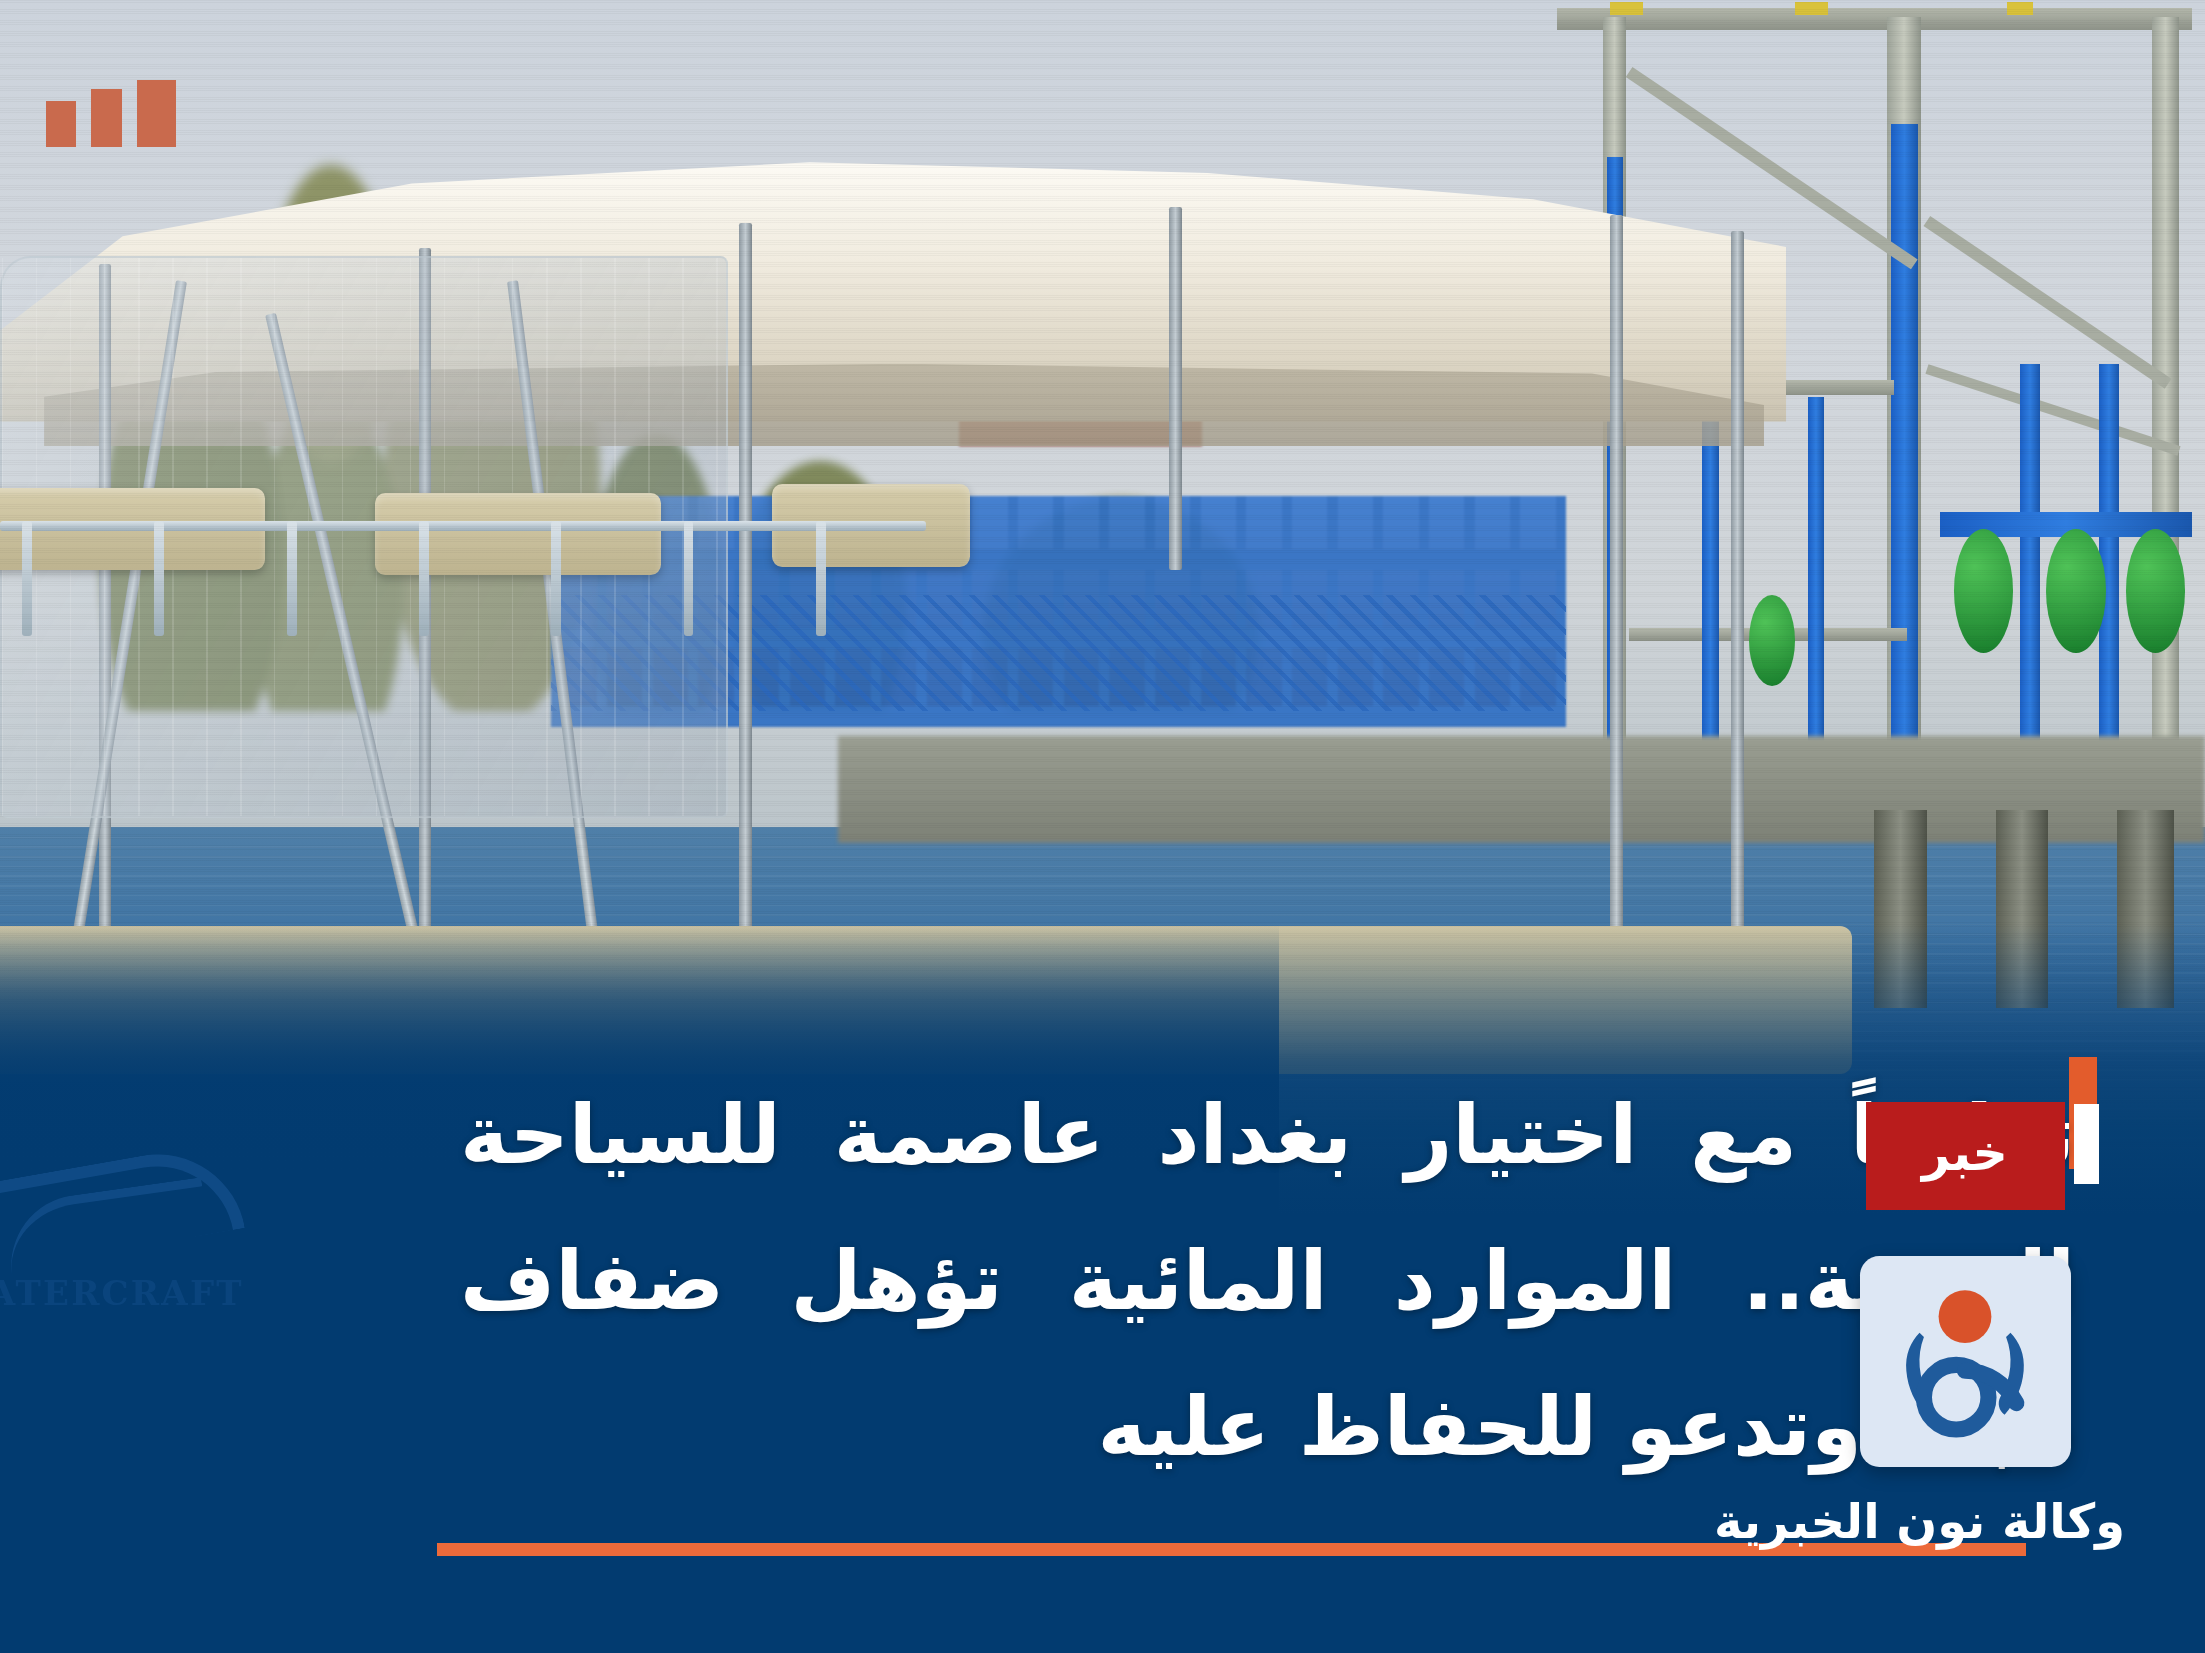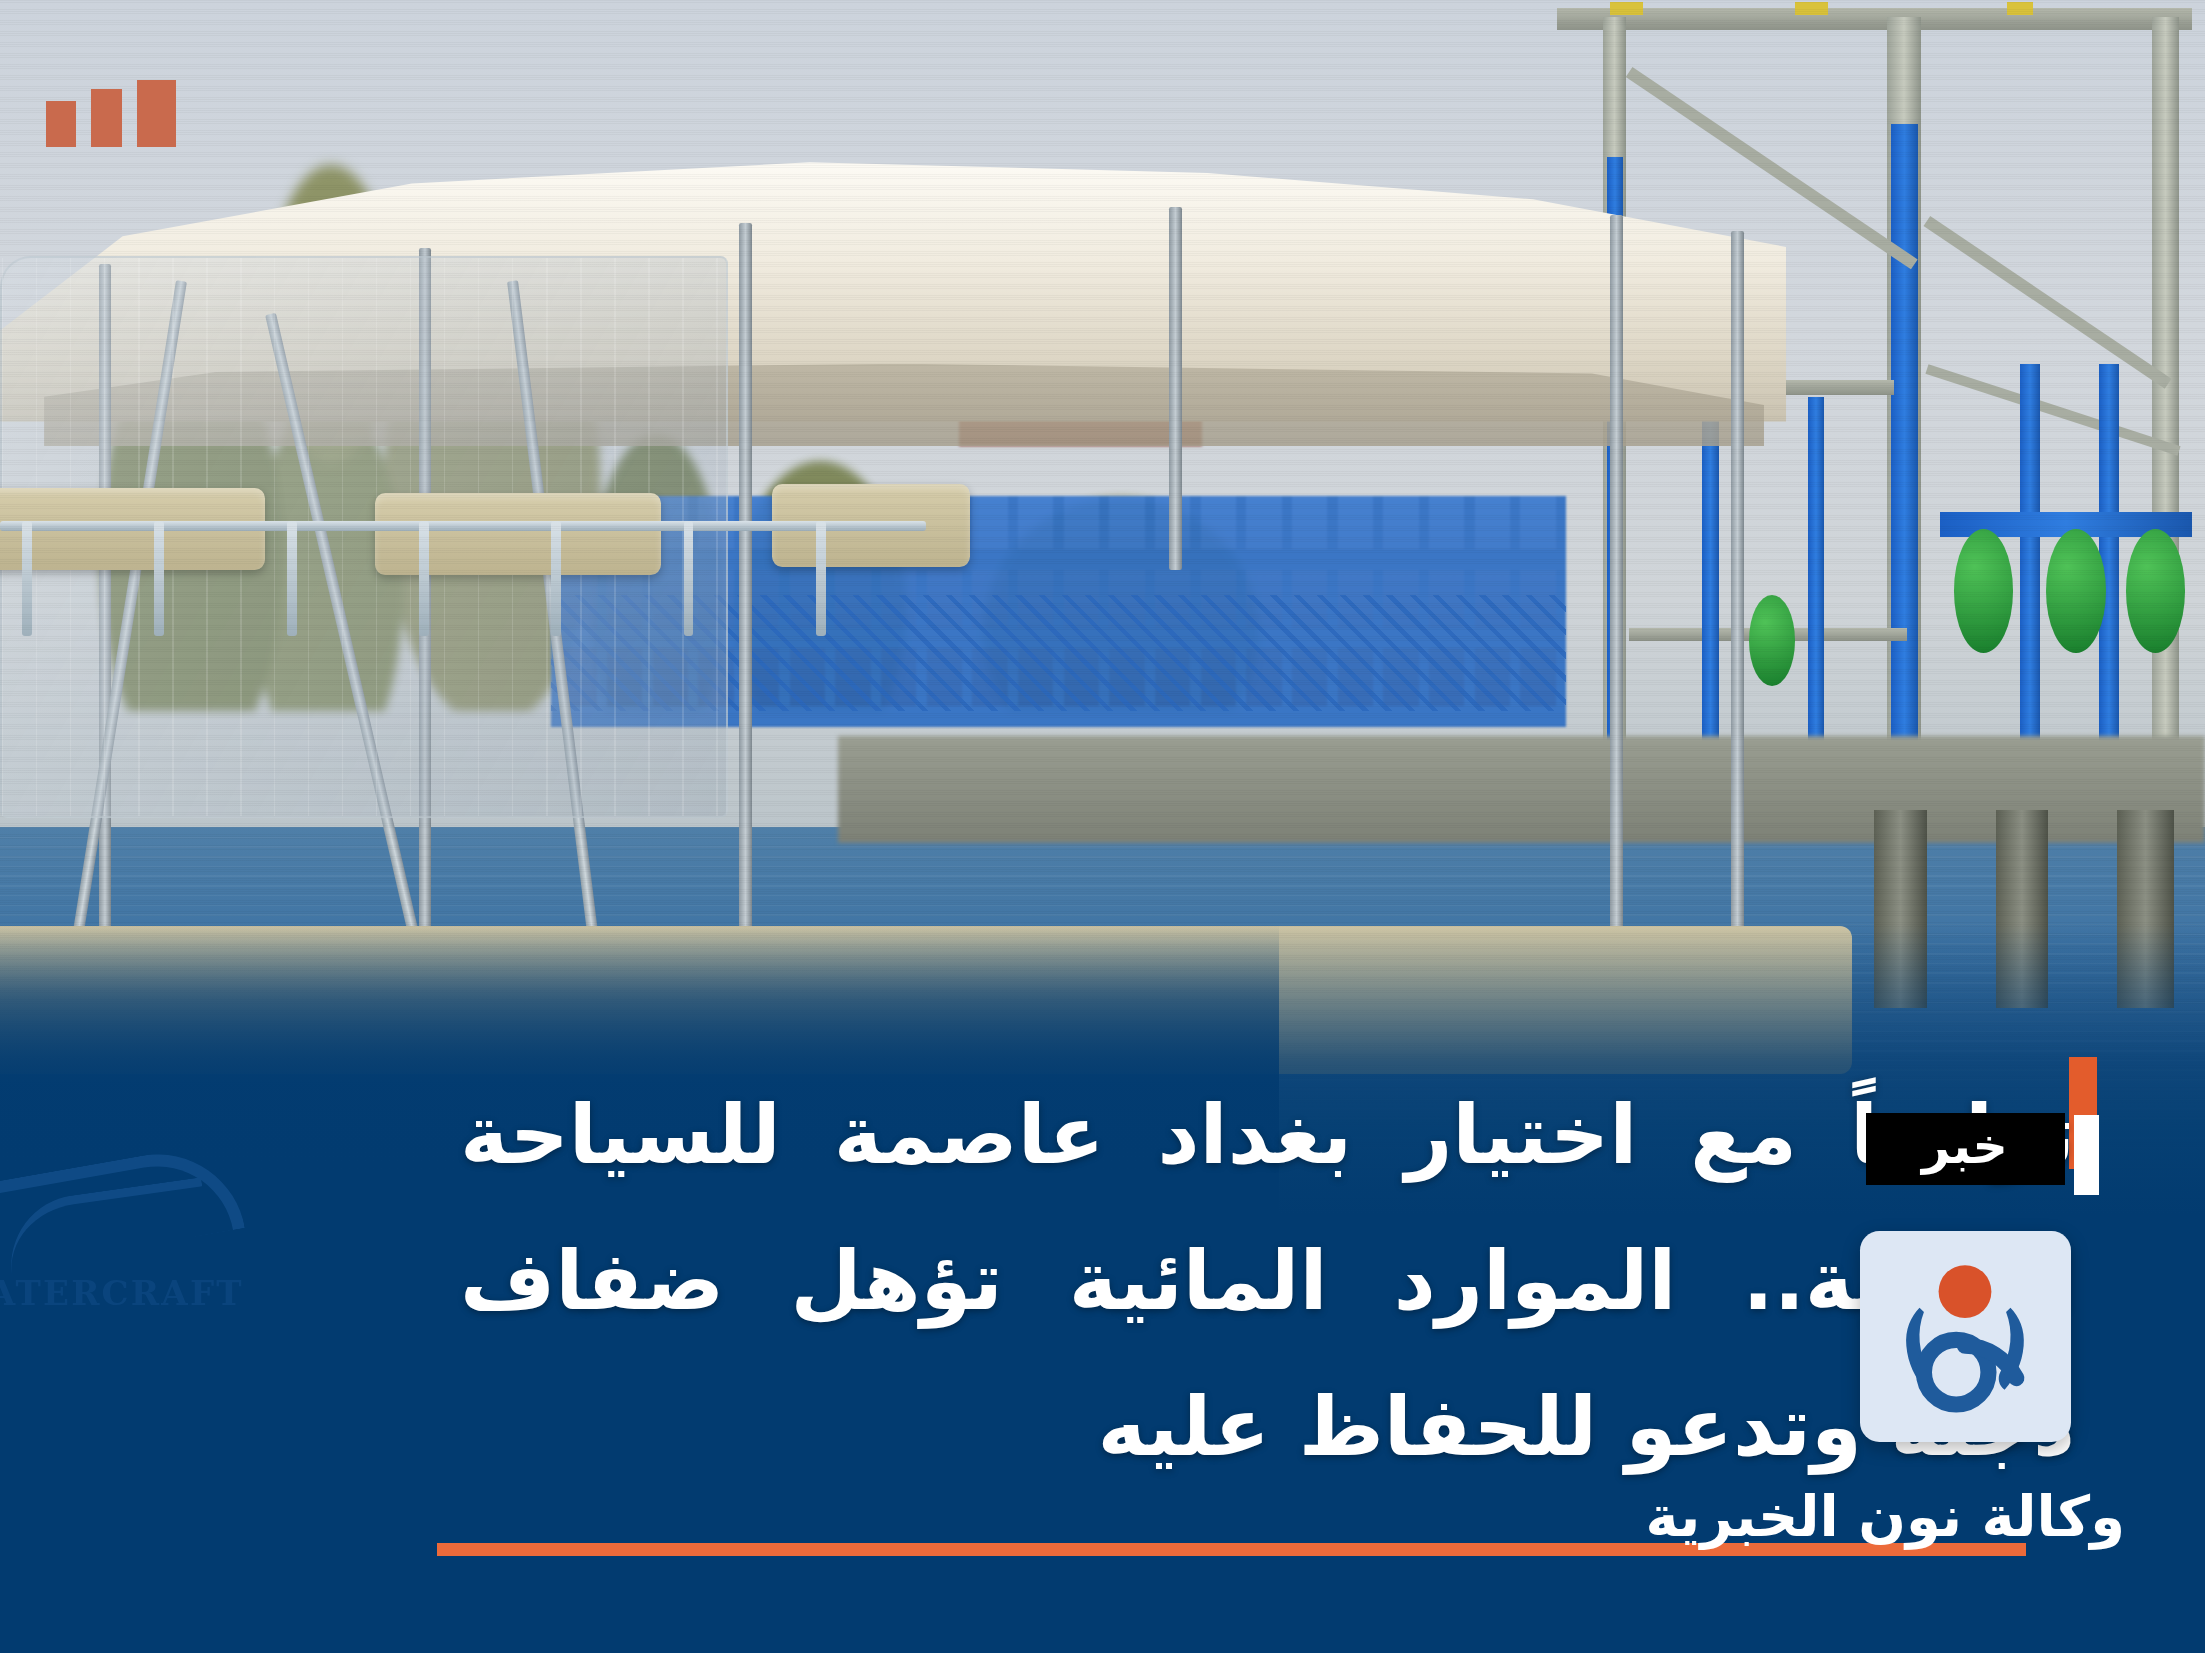--- a/index.html
+++ b/index.html
@@ -229,39 +229,39 @@
 
   #hl-underline {
     position:absolute; right:179px; bottom:97px;
     width:1589px; height:13.4px; background:#ec6a3a;
   }
 
   
   #brand { position:absolute; right:80px; bottom:104px; width:320px; text-align:center; }
 
   #news-badge {
-    position:relative; margin:0 auto; width:199px; height:72px;
-    background:#000000; display:flex; align-items:center; justify-content:center;
+    position:relative; margin:0 auto; width:199px; height:108px;
+    background:#b91c1c; display:flex; align-items:center; justify-content:center;
   }
   #news-badge span {
     color:#fff; font-size:49px; font-weight:bold; line-height:1;
     transform:translateY(-3px);
   }
   #news-badge-tick {
     position:absolute; right:-34px; top:1.5px; width:25px; height:80px; background:#fff;
   }
 
   #logo-box {
     margin:46px auto 0; width:211px; height:211px;
     background:#dde7f4; border-radius:19.4px;
     display:flex; align-items:center; justify-content:center;
     box-shadow:0 6px 18px rgba(0,0,0,.28);
   }
   #agency-name {
-    margin-top:42px; color:#fff; font-size:56px; font-weight:bold;
+    margin-top:26px; color:#fff; font-size:48px; font-weight:bold;
     letter-spacing:0px; white-space:nowrap;
   }
 </style>
 </head>
 <body>
 
 <div id="card">
 
   <div id="photo">
 

